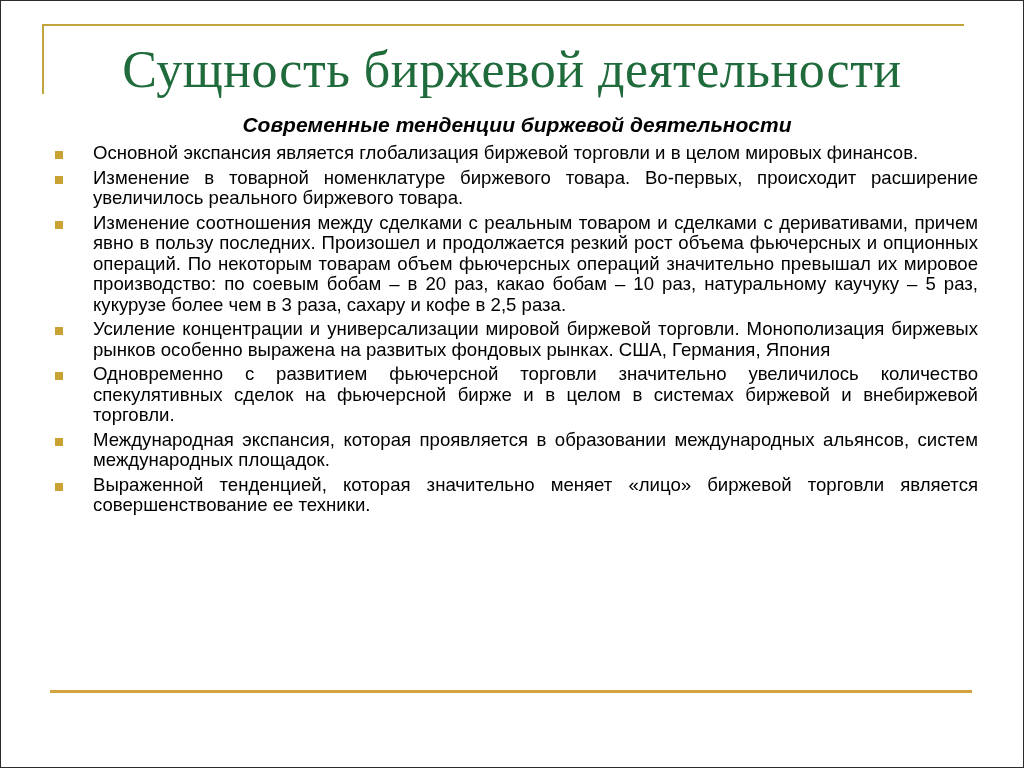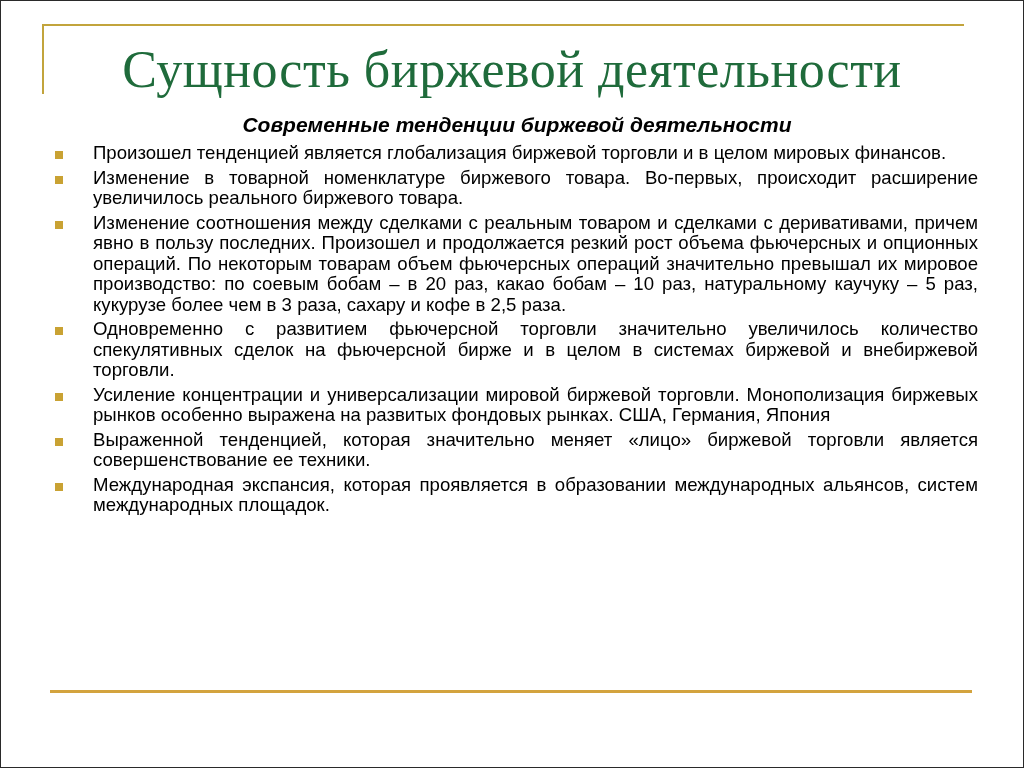--- a/index.html
+++ b/index.html
@@ -55,41 +55,41 @@
 <div class="frame"></div>
 <div class="top-rule"></div>
 <div class="left-rule"></div>
 
 <div class="title">Сущность биржевой деятельности</div>
 <div class="subtitle">Современные тенденции биржевой деятельности</div>
 
 <ul class="bullets">
   <li class="bullet">
     <span class="bullet-marker"></span>
-    <span>Произошел тенденцией является  глобализация биржевой торговли и в целом мировых финансов.</span>
+    <span>Основной экспансия является  глобализация биржевой торговли и в целом мировых финансов.</span>
   </li>
   <li class="bullet">
     <span class="bullet-marker"></span>
     <span>Изменение в товарной номенклатуре биржевого товара. Во-первых, происходит расширение увеличилось реального биржевого товара.</span>
   </li>
   <li class="bullet">
     <span class="bullet-marker"></span>
     <span>Изменение соотношения между сделками с реальным товаром  и сделками с деривативами, причем явно в пользу последних. Произошел и продолжается резкий рост объема фьючерсных  и опционных операций. По некоторым товарам объем фьючерсных операций значительно превышал их мировое производство: по соевым бобам – в 20 раз, какао бобам – 10 раз, натуральному каучуку – 5 раз, кукурузе более чем в 3 раза, сахару и кофе в 2,5 раза.</span>
   </li>
   <li class="bullet">
     <span class="bullet-marker"></span>
+    <span>Усиление концентрации и универсализации мировой биржевой торговли. Монополизация биржевых рынков особенно выражена на развитых фондовых рынках. США, Германия, Япония</span>
+  </li>
+  <li class="bullet">
+    <span class="bullet-marker"></span>
     <span>Одновременно с развитием фьючерсной торговли значительно увеличилось количество спекулятивных сделок на фьючерсной бирже и в целом в системах биржевой и внебиржевой торговли.</span>
   </li>
   <li class="bullet">
     <span class="bullet-marker"></span>
-    <span>Усиление концентрации и универсализации мировой биржевой торговли. Монополизация биржевых рынков особенно выражена на развитых фондовых рынках. США, Германия, Япония</span>
+    <span>Международная экспансия, которая проявляется в образовании международных альянсов, систем международных площадок.</span>
   </li>
   <li class="bullet">
     <span class="bullet-marker"></span>
     <span>Выраженной тенденцией, которая значительно меняет «лицо» биржевой торговли является совершенствование ее техники.</span>
-  </li>
-  <li class="bullet">
-    <span class="bullet-marker"></span>
-    <span>Международная экспансия, которая проявляется в образовании международных альянсов, систем международных площадок.</span>
   </li>
 </ul>
 
 <div class="bottom-rule"></div>
 
 </body></html>

